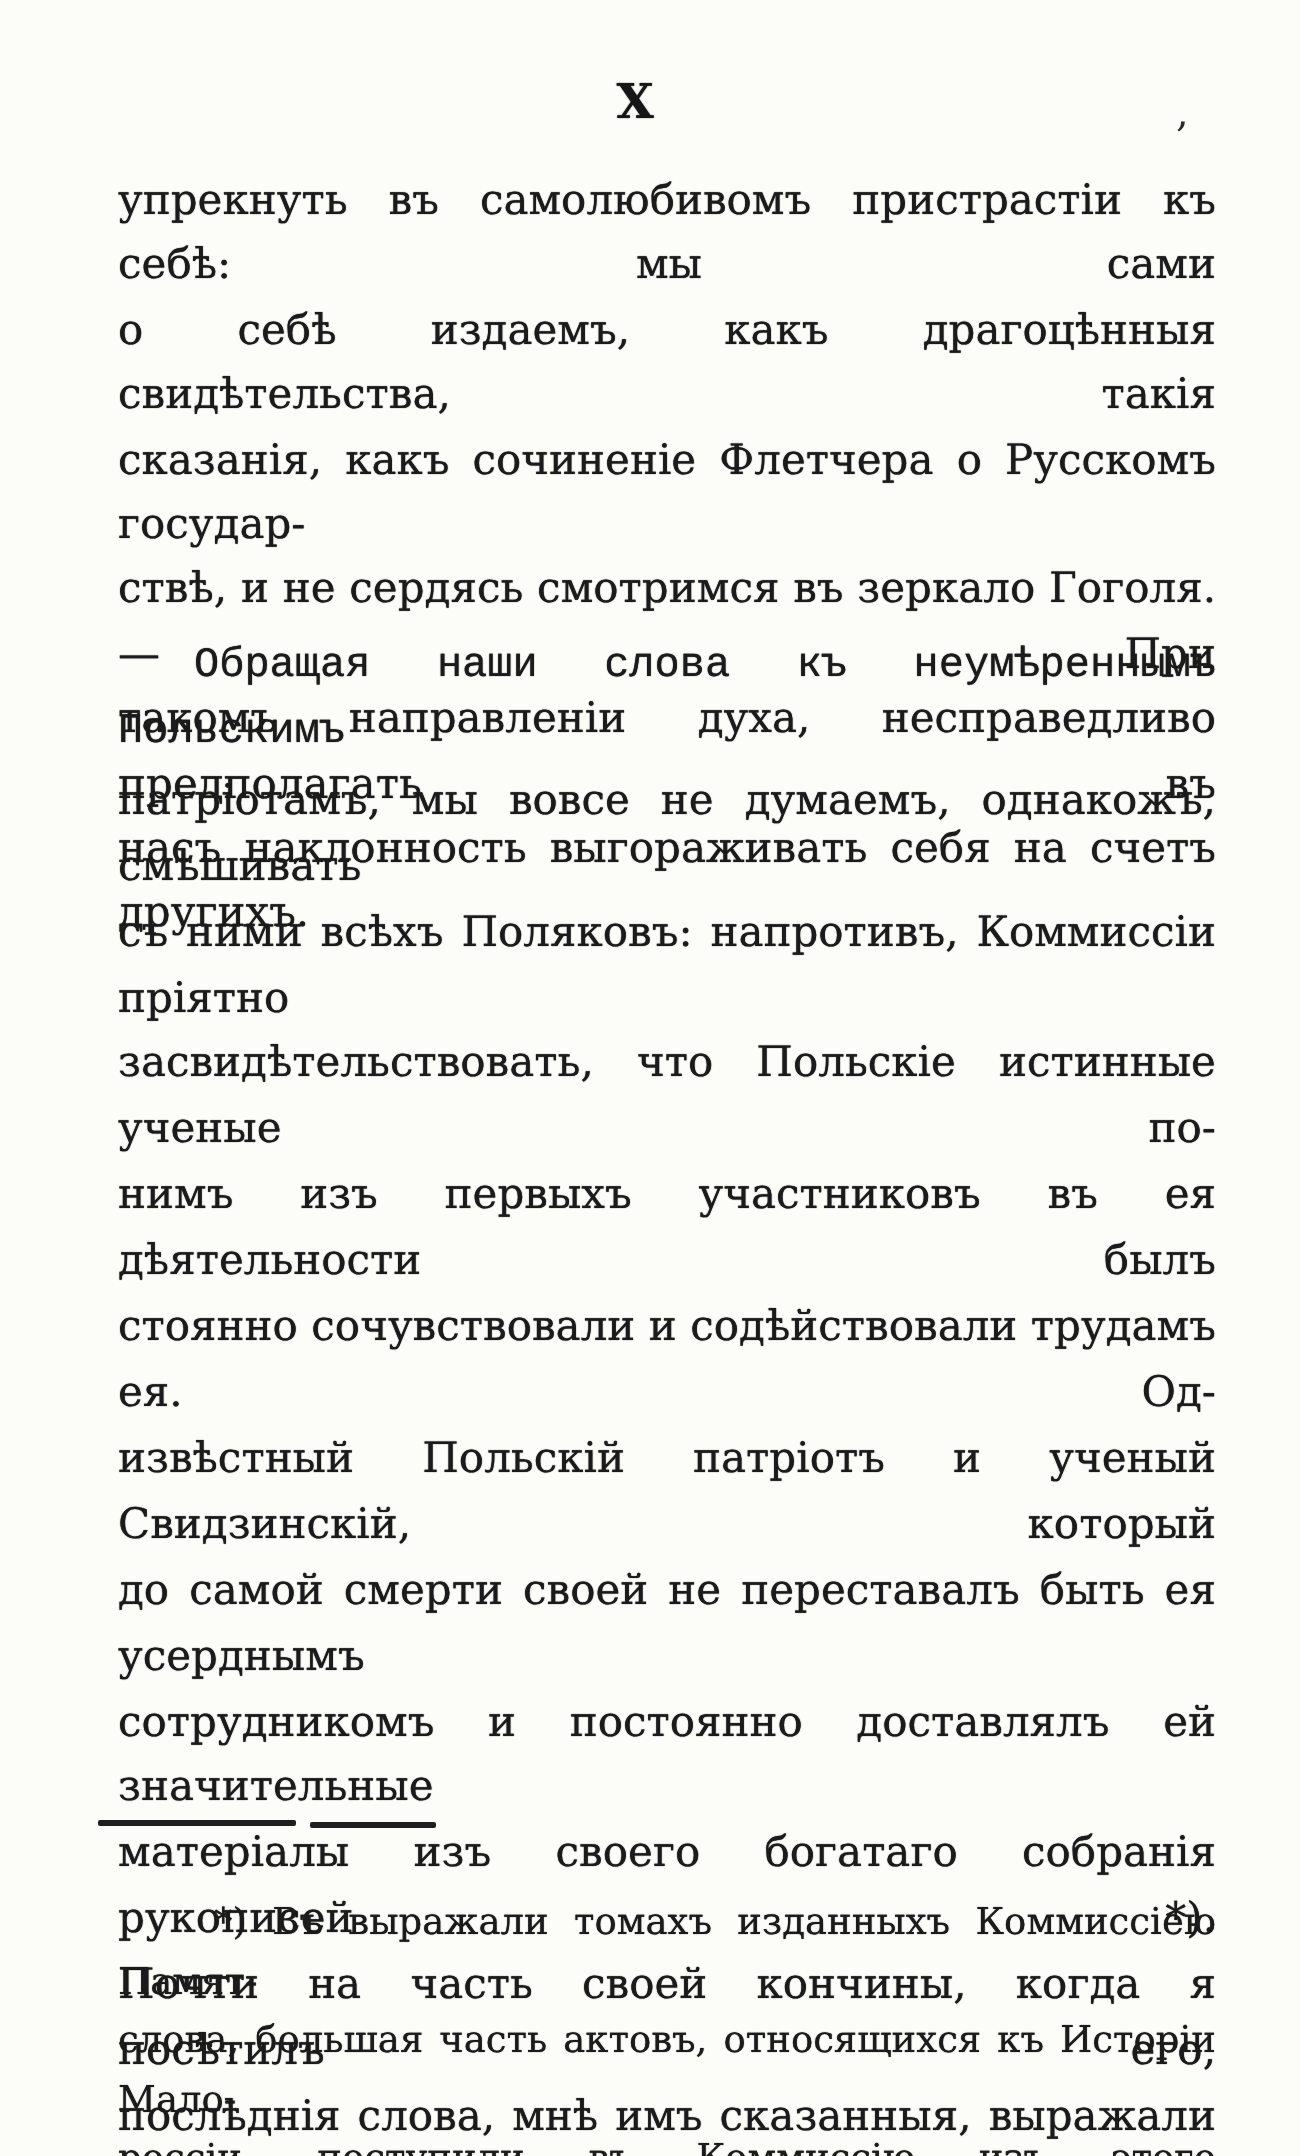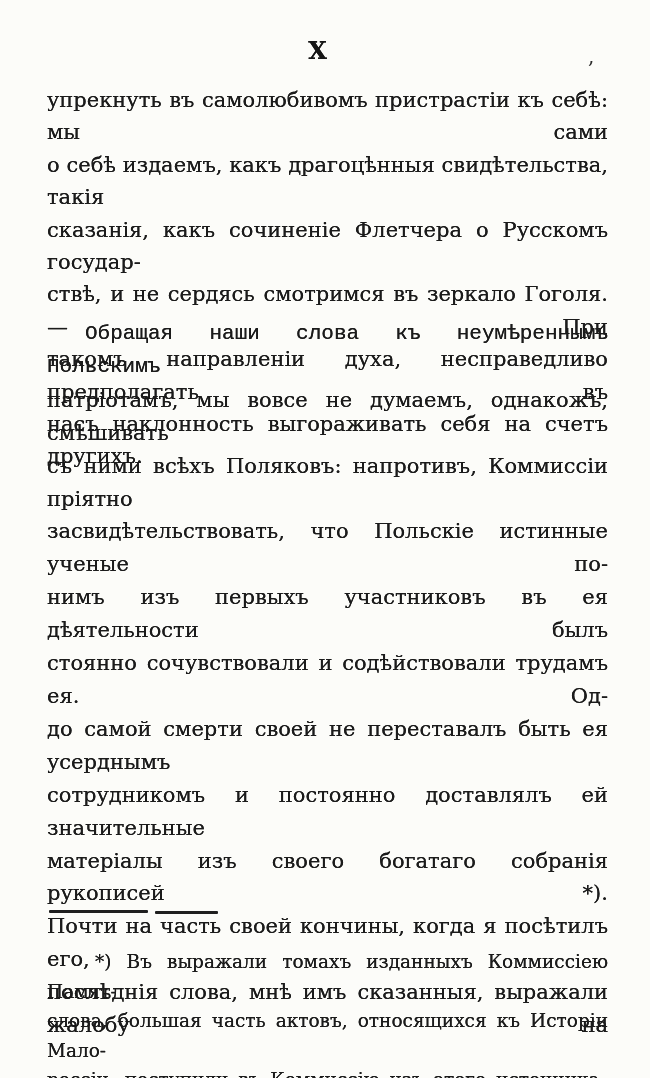--- a/index.html
+++ b/index.html
@@ -46,20 +46,21 @@
     font-size: 21px;
     color: #1b1b1b;
     text-shadow: 0 0 0.55px #1b1b1b;
   }
   .para-1 { top: 84px;  line-height: 32.4px; }
   .para-2 { top: 318px; line-height: 32.9px; }
   .line {
     text-align: justify;
     text-align-last: justify;
     white-space: normal;
+    margin-left: 12px;
   }
   .indent-first { text-indent: 38px; font-family: Liberation Mono, monospace; }
   .footnote-separator {
     position: absolute;
     background: #1f1f1f;
     height: 3px;
     border-radius: 1px;
   }
   .rule-long  { left: 49px;  top: 910px; width: 99px; }
   .rule-short { left: 155px; top: 911px; width: 63px; }
@@ -97,20 +98,21 @@
     <div class="line">насъ наклонность выгораживать себя на счетъ другихъ.</div>
   </div>
 
   <div class="text-block para-2">
     <div class="line indent-first">Обращая наши слова къ неумѣреннымъ Польскимъ</div>
     <div class="line">патріотамъ, мы вовсе не думаемъ, однакожъ, смѣшивать</div>
     <div class="line">съ ними всѣхъ Поляковъ: напротивъ, Коммиссіи пріятно</div>
     <div class="line">засвидѣтельствовать, что Польскіе истинные ученые по-</div>
     <div class="line">нимъ изъ первыхъ участниковъ въ ея дѣятельности былъ</div>
     <div class="line">стоянно сочувствовали и содѣйствовали трудамъ ея. Од-</div>
+    <div class="line">извѣстный Польскій патріотъ и ученый Свидзинскій, который</div>
     <div class="line">до самой смерти своей не переставалъ быть ея усерднымъ</div>
     <div class="line">сотрудникомъ и постоянно доставлялъ ей значительные</div>
     <div class="line">матеріалы изъ своего богатаго собранія рукописей *).</div>
     <div class="line">Почти на часть своей кончины, когда я посѣтилъ его,</div>
     <div class="line">послѣднія слова, мнѣ имъ сказанныя, выражали жалобу на</div>
 
   </div>
 
   <div class="footnote-separator rule-long"></div>
   <div class="footnote-separator rule-short"></div>

